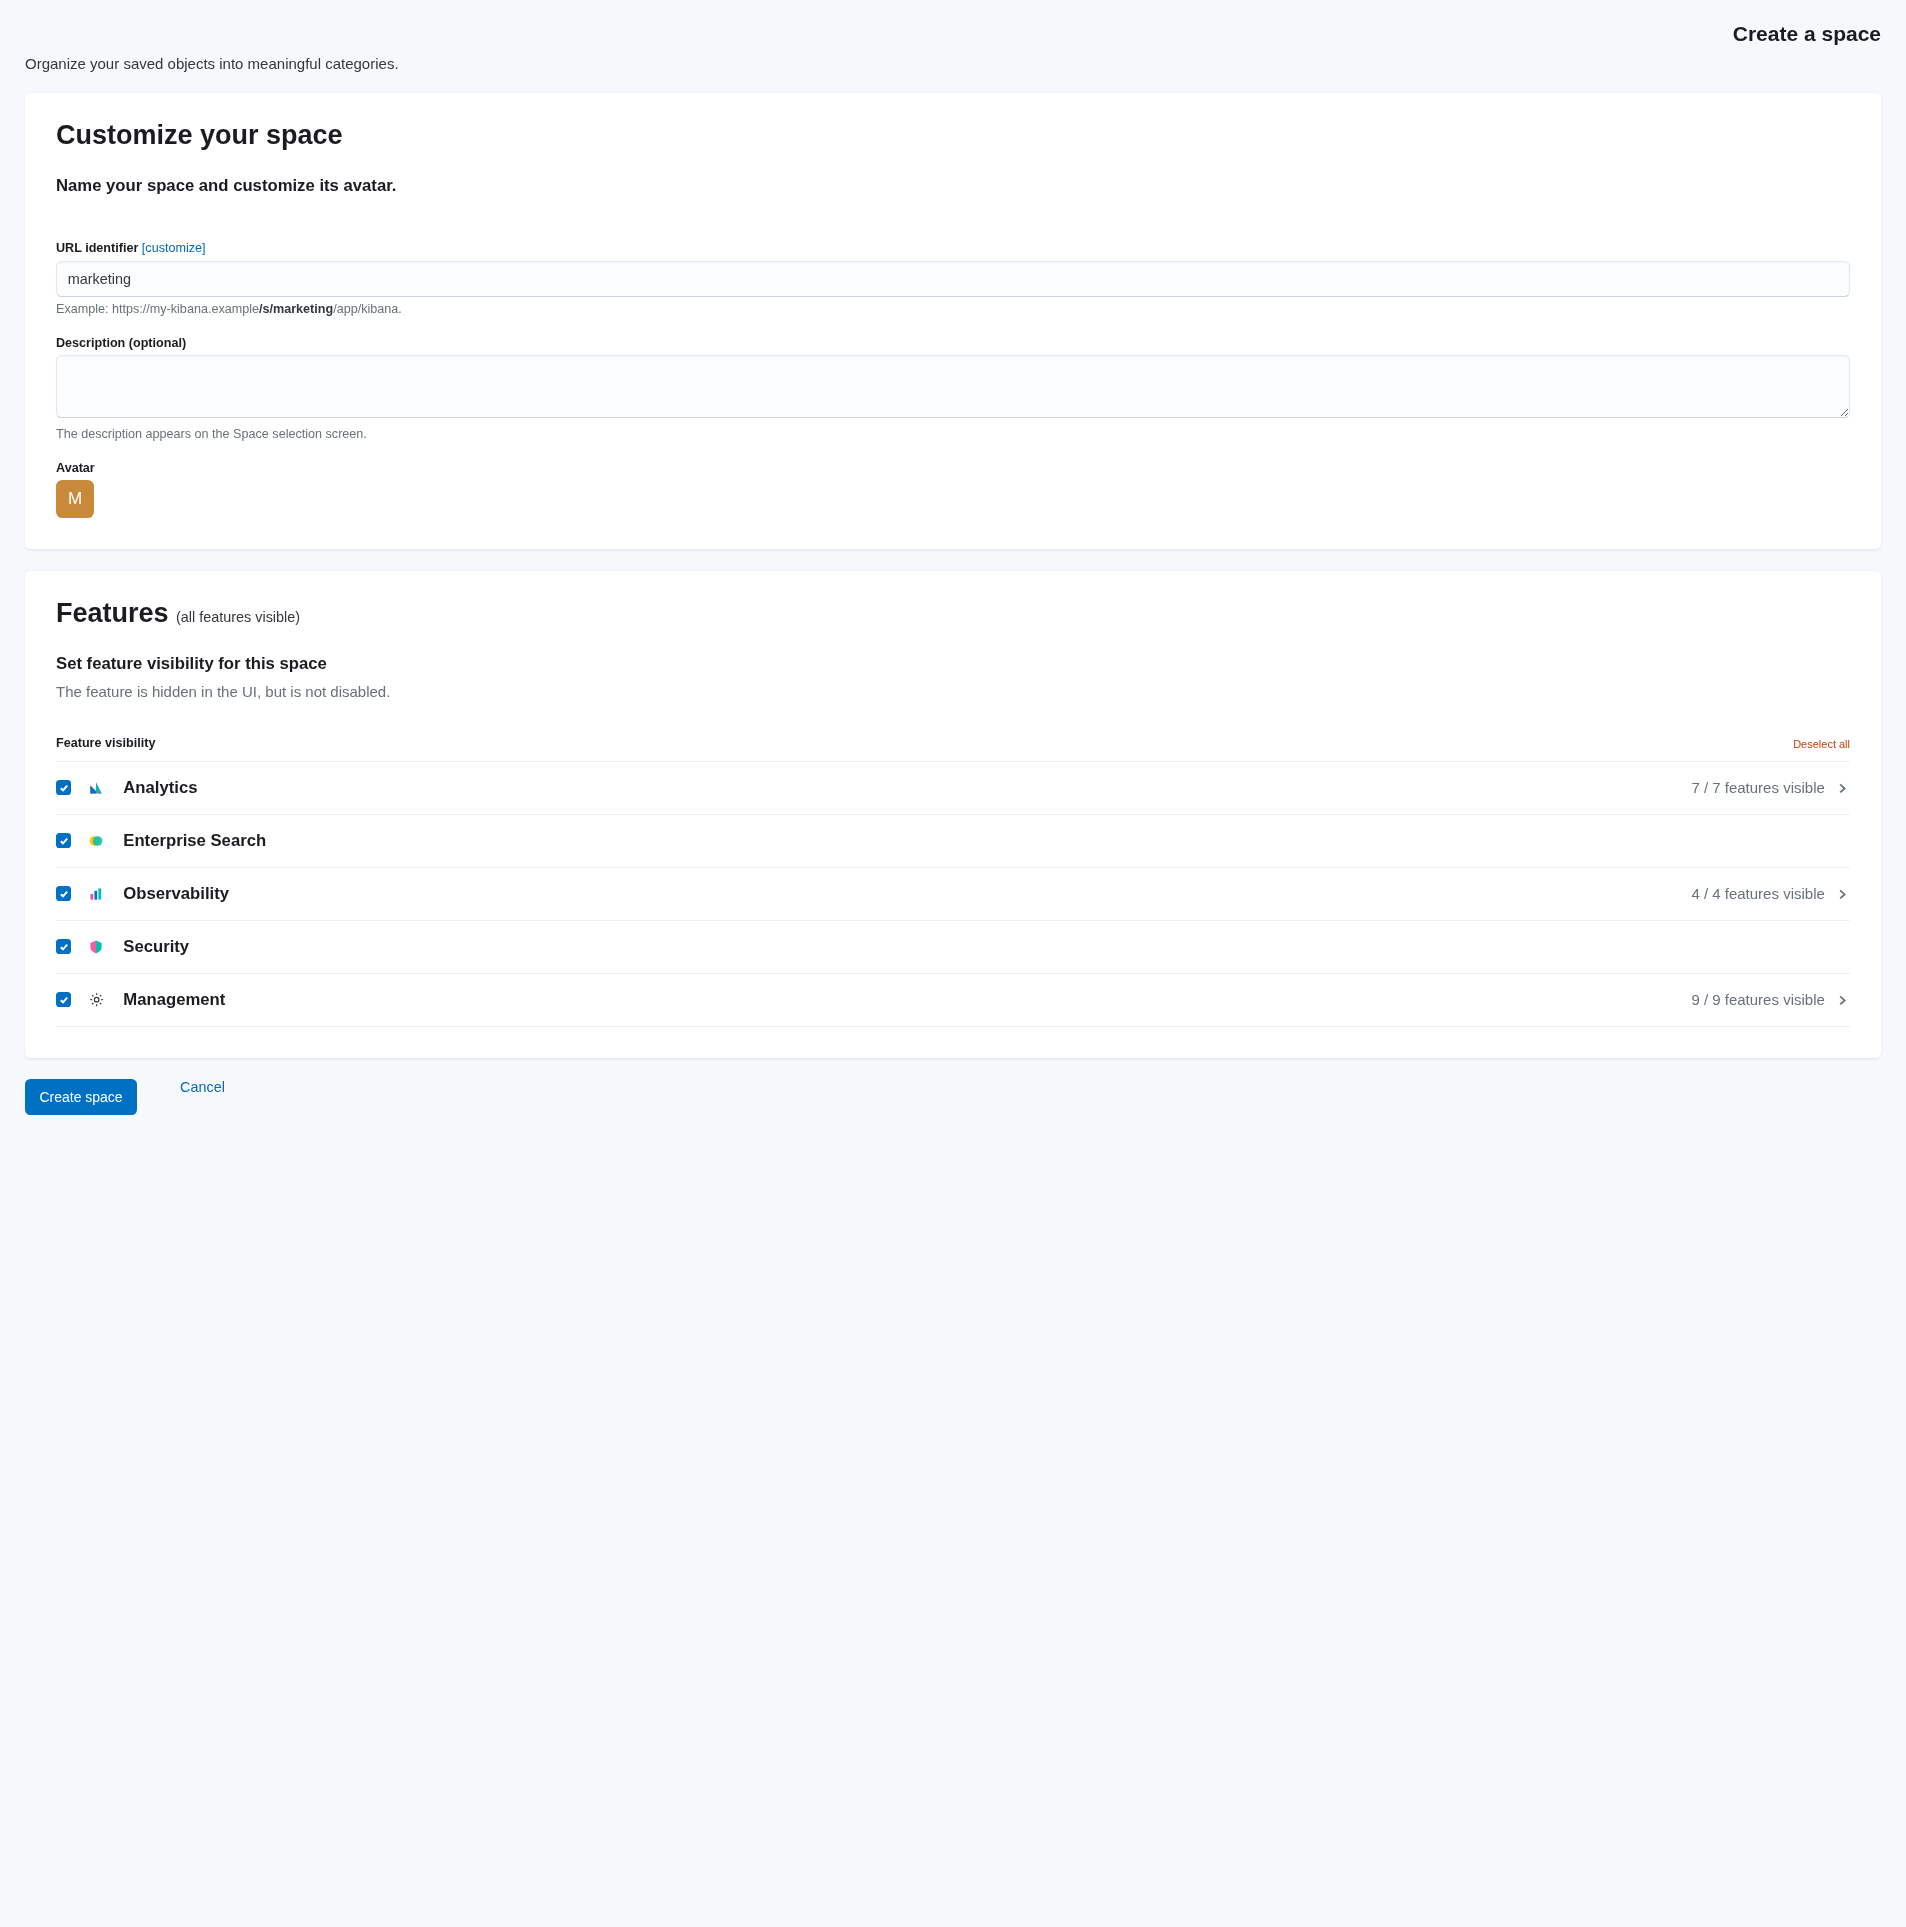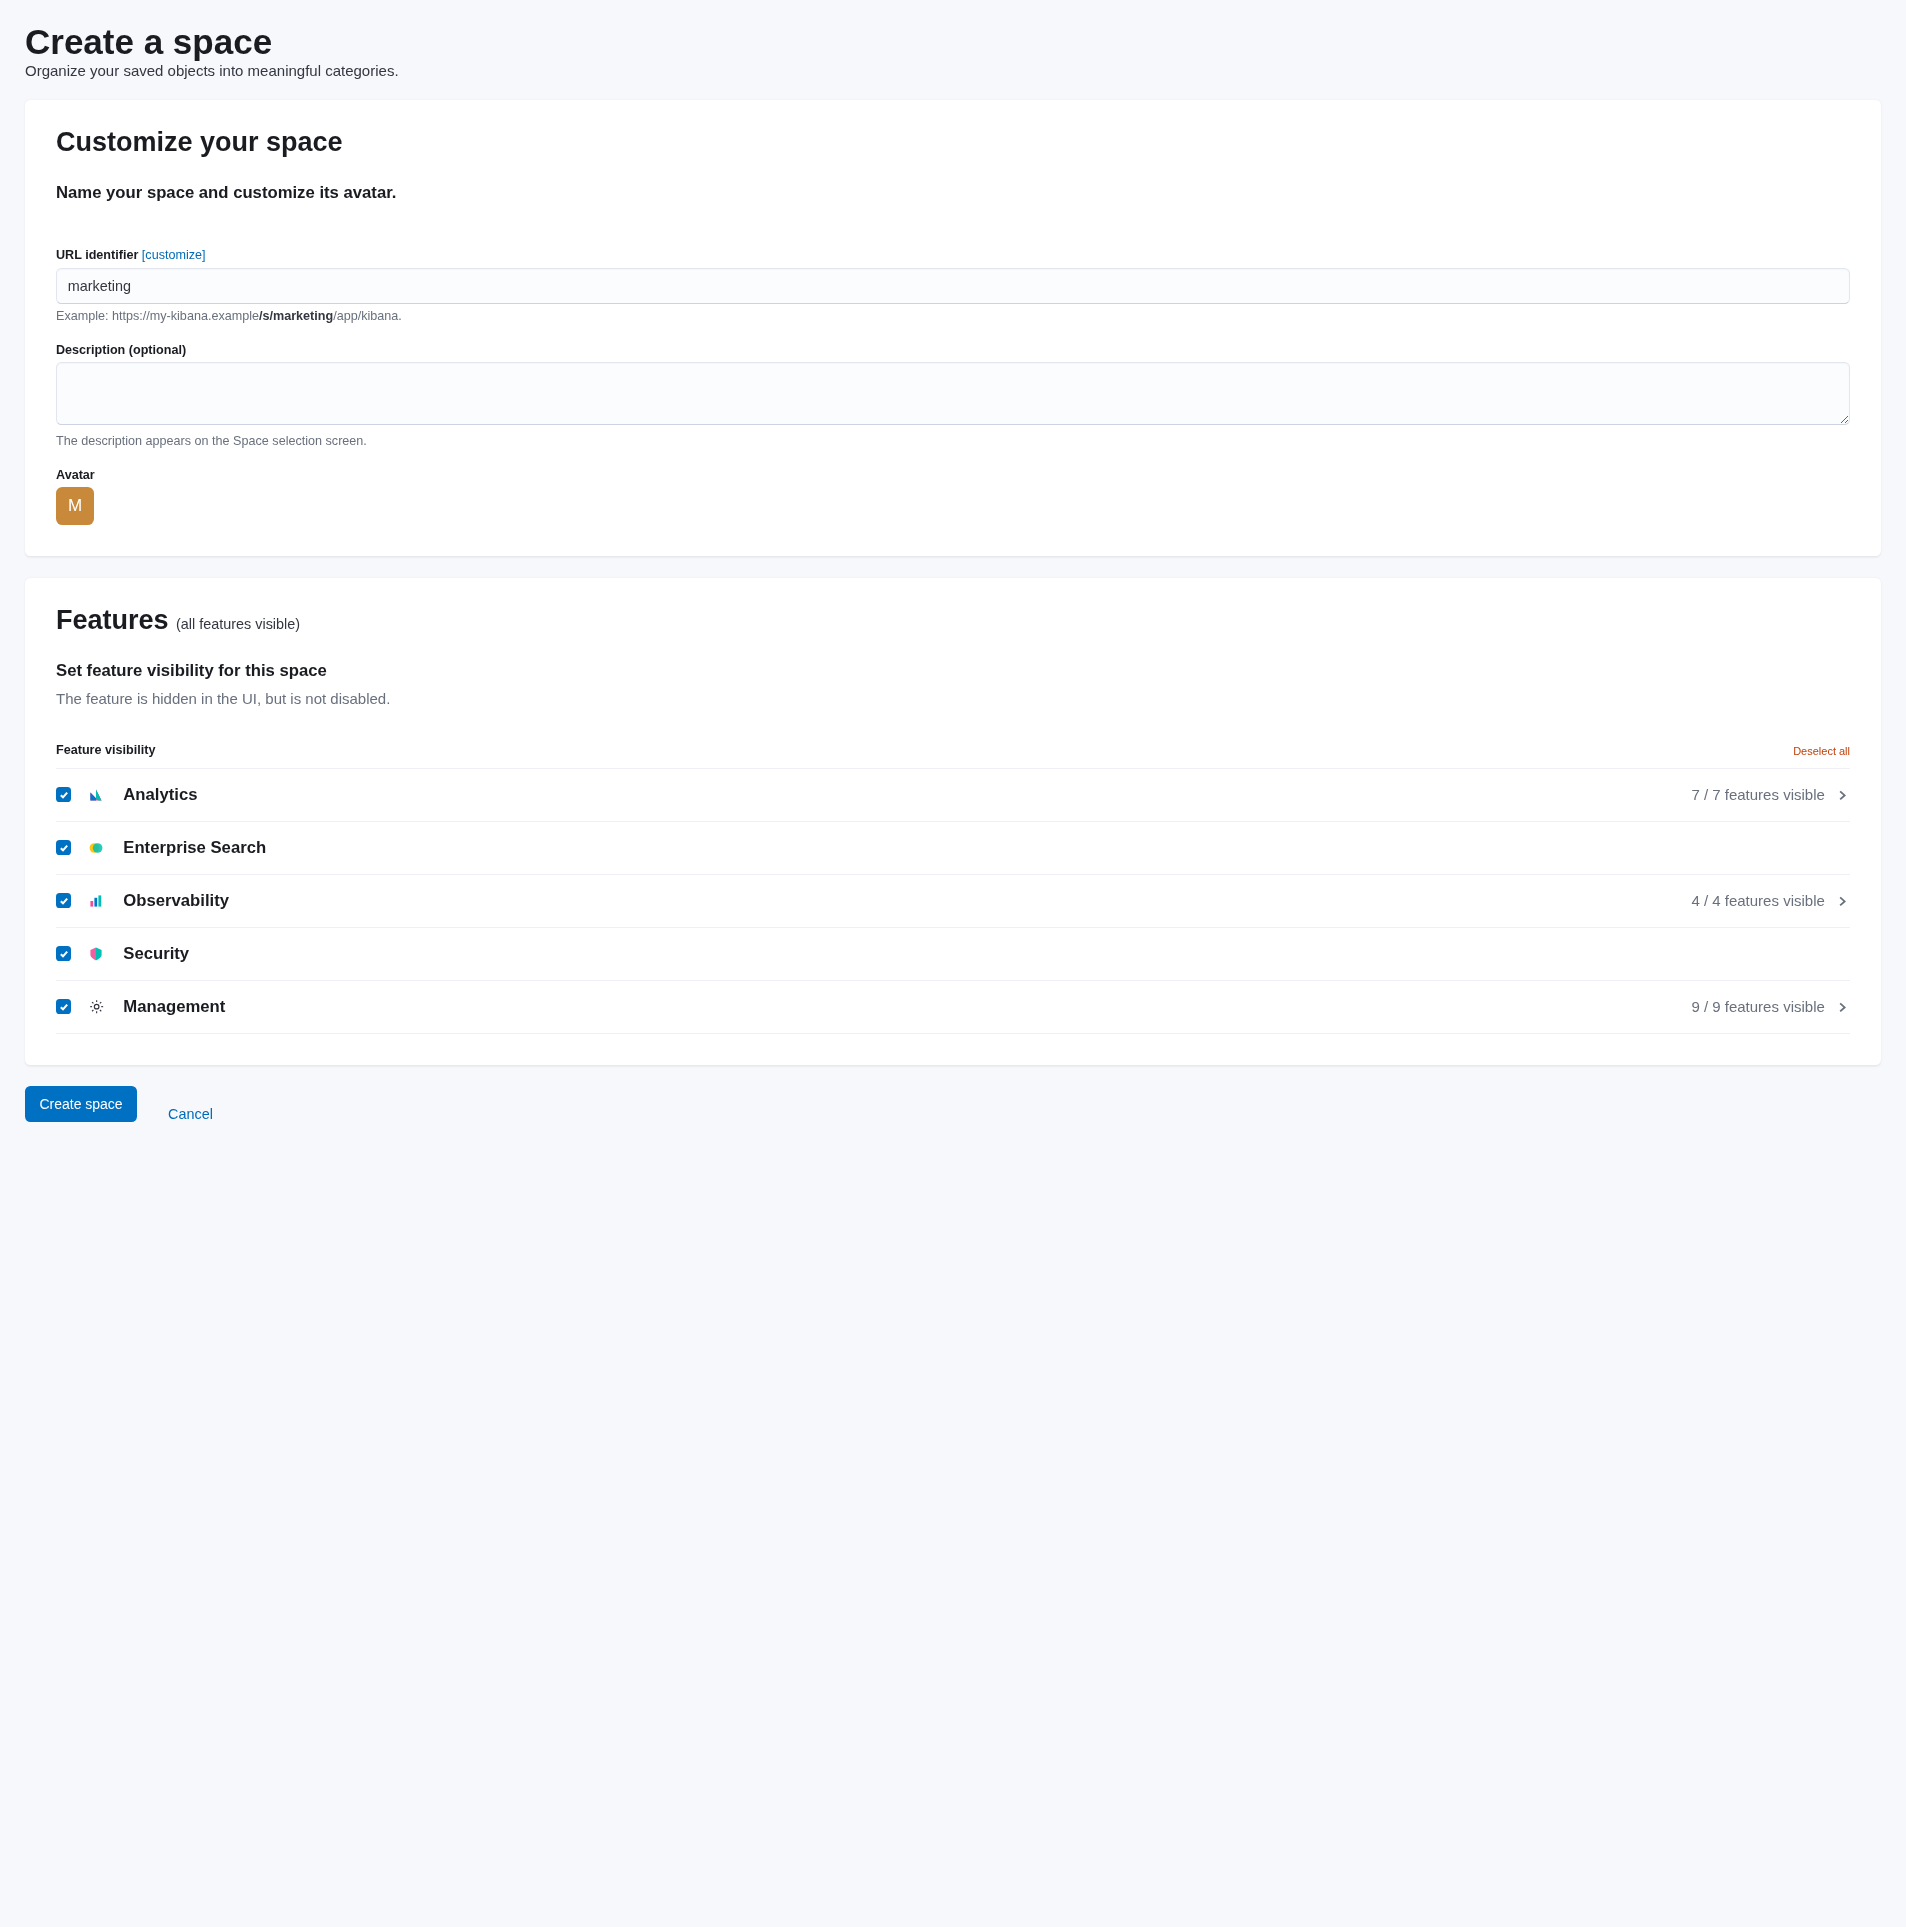--- a/index.html
+++ b/index.html
@@ -3,23 +3,25 @@
 <meta charset="utf-8">
 <style>
   * { box-sizing: border-box; margin: 0; padding: 0; }
   body {
     font-family: -apple-system, BlinkMacSystemFont, "Segoe UI", Helvetica, Arial, sans-serif;
     background: #f7f8fc;
     color: #1a1c21;
     padding: 21.6px 25px 25px 25px;
   }
   .page-title {
-    font-size: 35px;
+    font-size: 21px;
     font-weight: 700;
     color: #1a1c21;
+    margin-bottom: 9px;
+    text-align: right;
   }
   .page-subtitle {
     font-size: 15px;
     color: #343741;
     margin-bottom: 21.6px;
   }
   .panel {
     background: #fff;
     border-radius: 5.4px;
     padding: 27px 31px 31px 31px;
@@ -151,22 +153,22 @@
     margin-right: 12.6px;
   }
   .chevron {
     width: 12.6px; height: 12.6px;
     flex-shrink: 0;
   }
   .chevron svg { stroke: #69707d; stroke-width: 2; fill: none; }
   
   .footer {
     display: flex;
-    align-items: flex-end;
-    gap: 31px;
+    align-items: flex-start;
+    gap: 43px;
     margin-top: 3.6px;
   }
   .btn-primary {
     background: #0071c2;
     color: #fff;
     font-size: 14px;
     font-weight: 500;
     padding: 10px 14.4px;
     border: none;
     border-radius: 5.4px;

